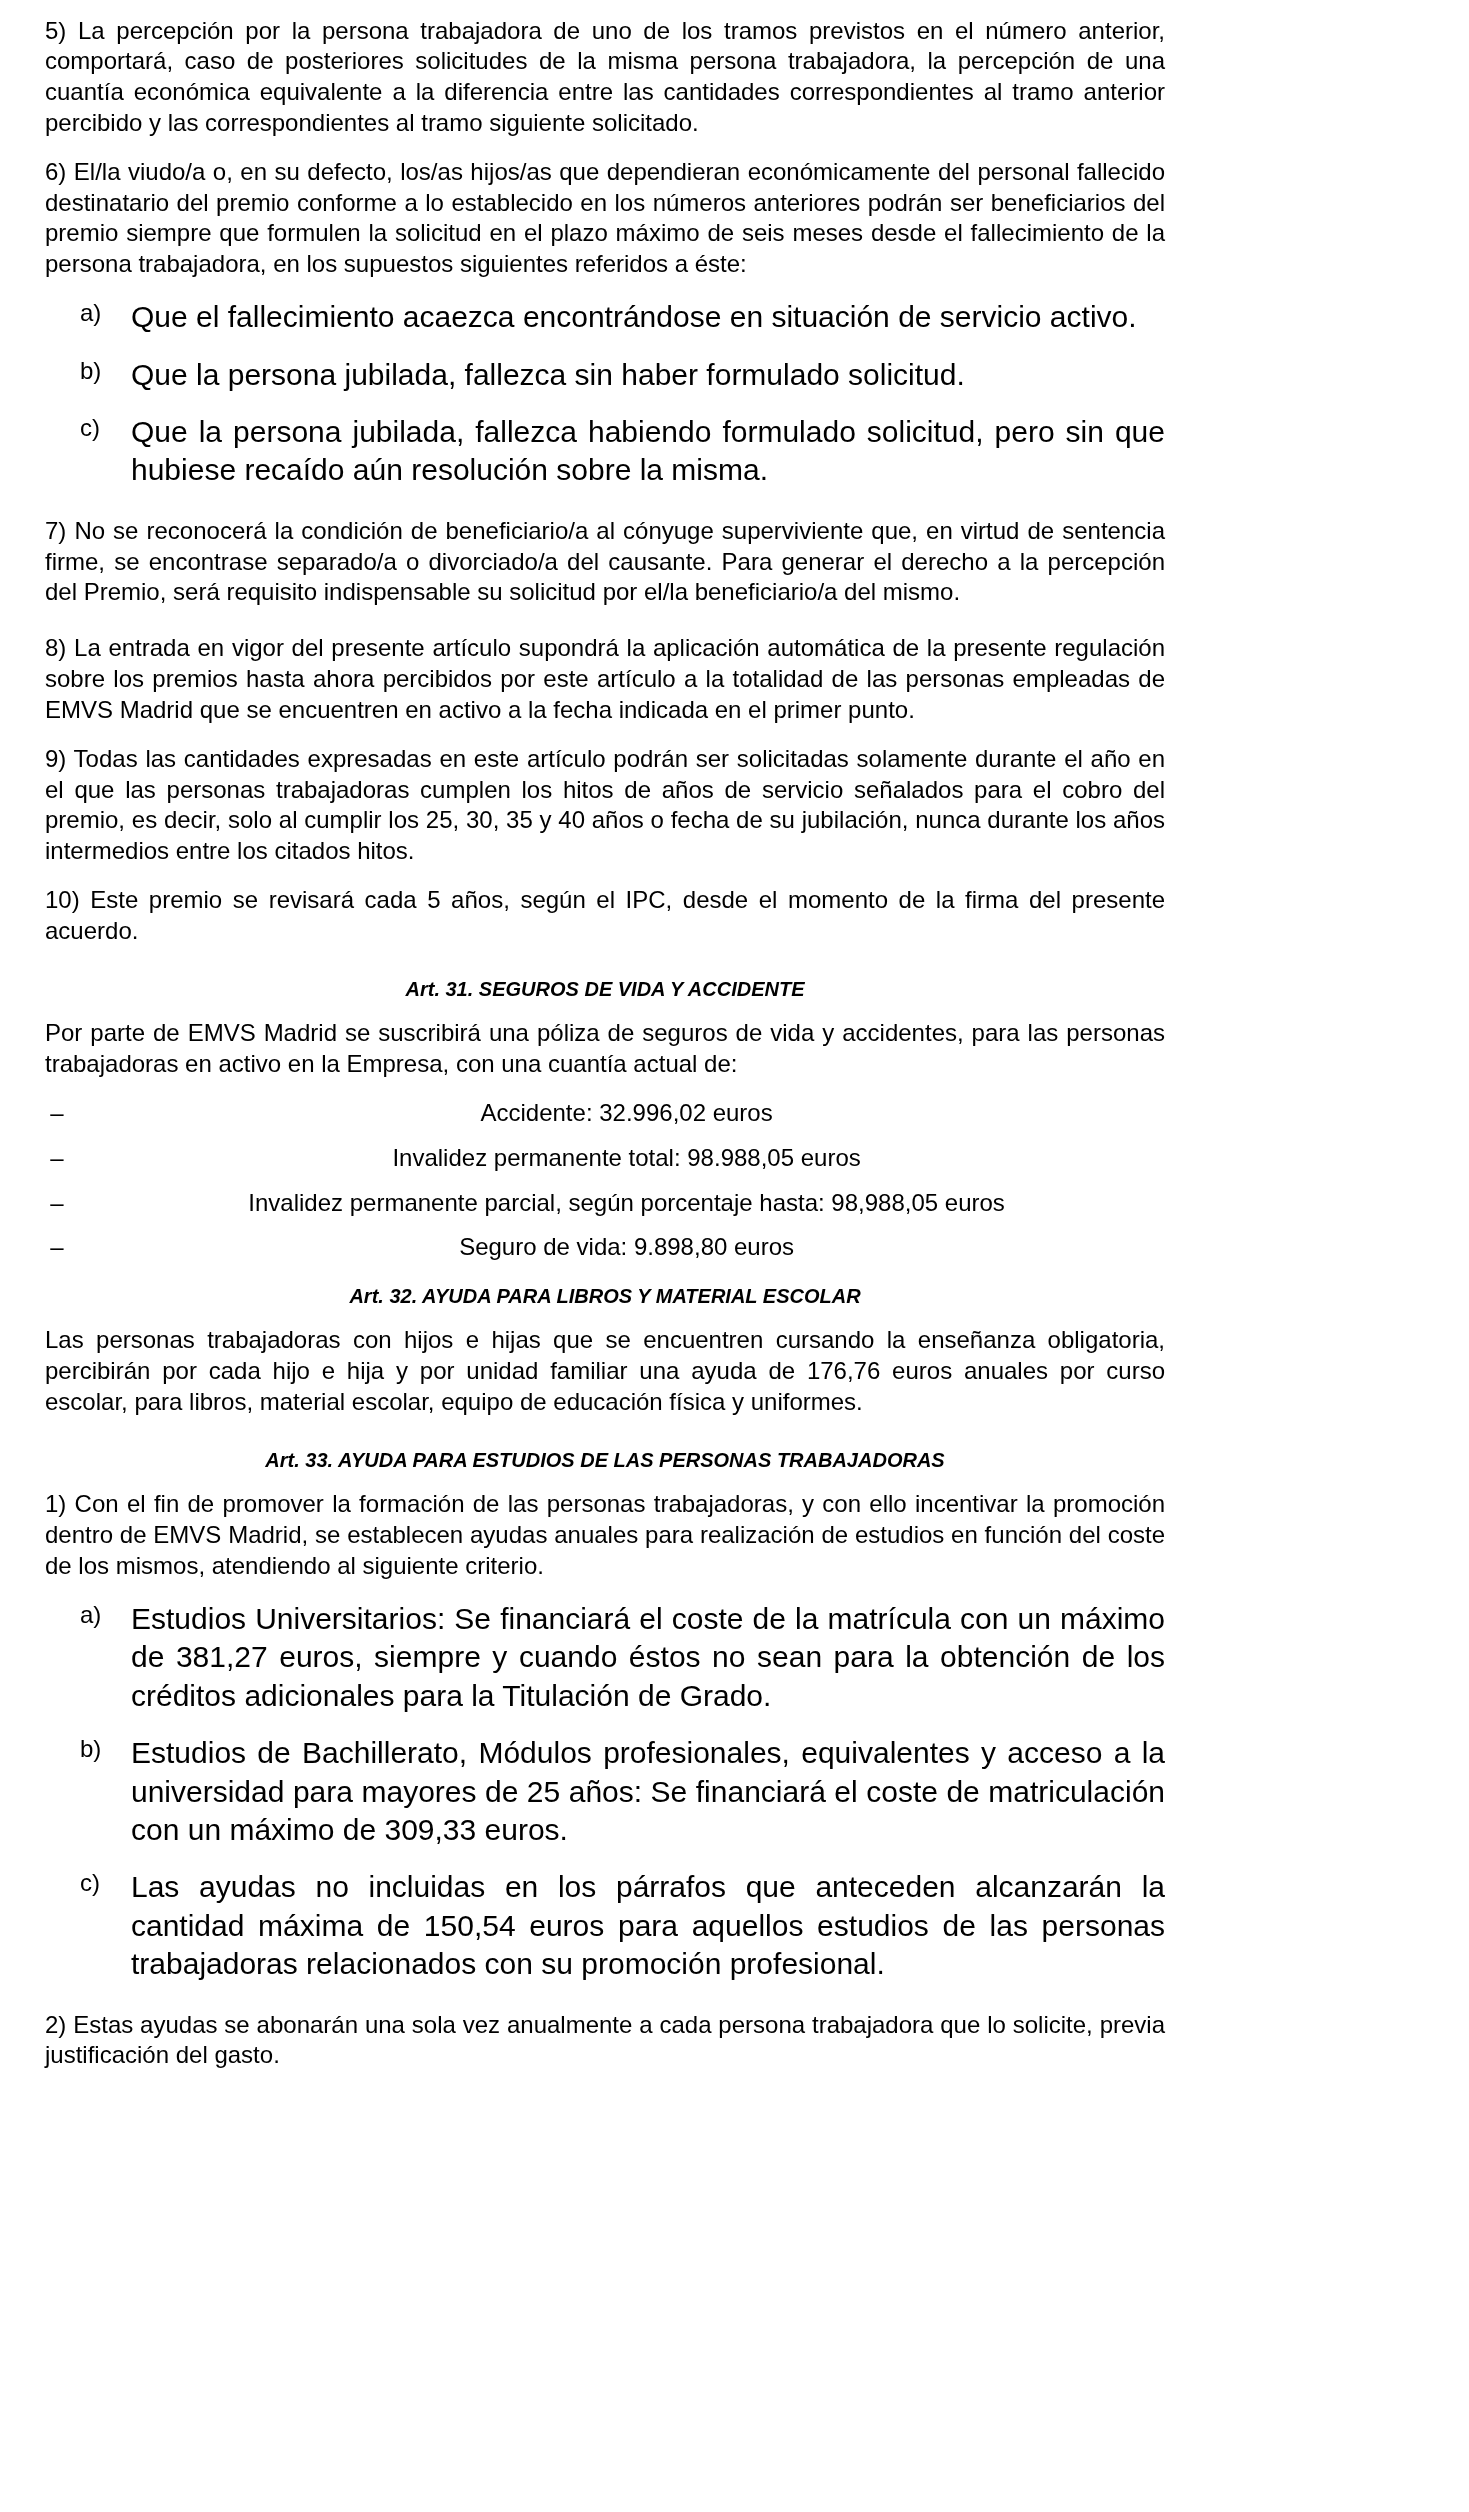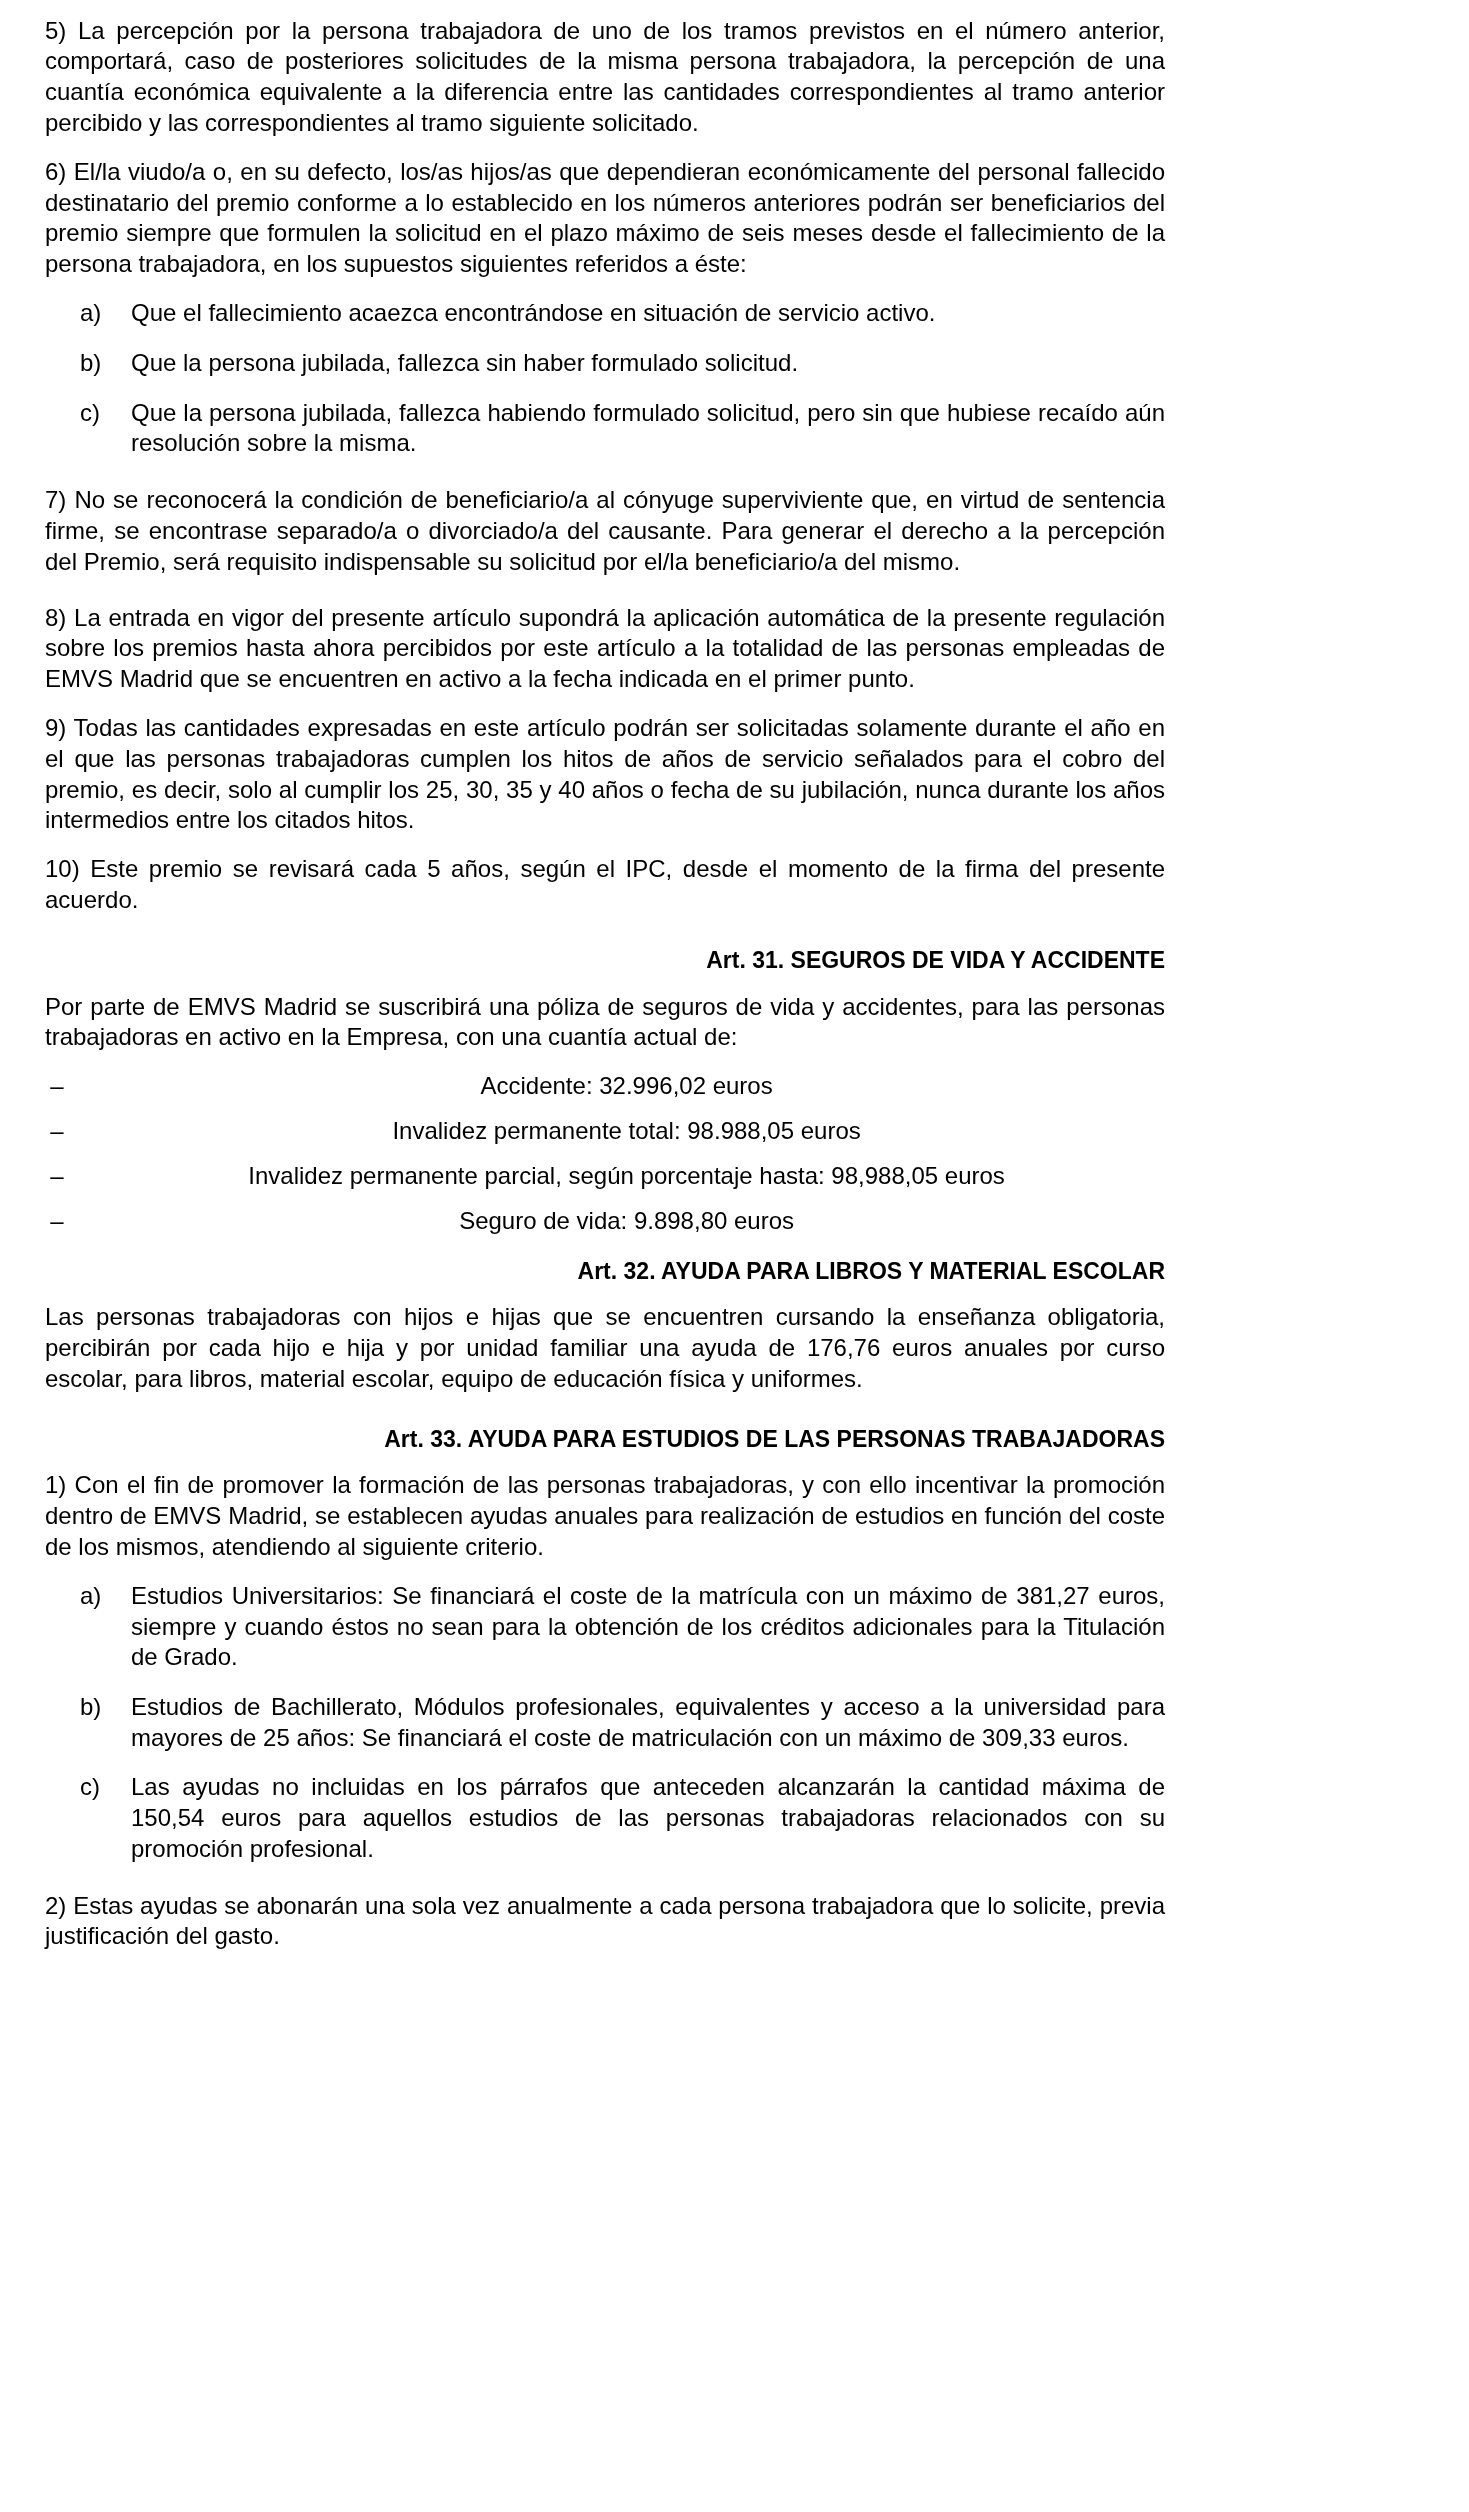--- a/index.html
+++ b/index.html
@@ -22,41 +22,42 @@
     margin: 0;
     font-size: 24px;
     line-height: 1.28;
     text-align: justify;
     text-justify: inter-word;
   }
   .para {
     margin-bottom: 18.4px;
   }
   .heading {
-    font-size: 23px;
+    font-size: 20px;
     font-weight: bold;
     line-height: 1.28;
     margin: 0 0 15.7px 0;
-    text-align: right;
+    text-align: center;
+    font-style: italic;
   }
   
   .sub-item {
     display: flex;
     margin-bottom: 19px;
     padding-left: 35px;
   }
   .sub-item .marker {
     width: 51px;
     flex: 0 0 51px;
     font-size: 24px;
     line-height: 1.28;
   }
   .sub-item .body {
     flex: 1 1 auto;
-    font-size: 24px;
+    font-size: 30px;
     line-height: 1.28;
     text-align: justify;
   }
   
   .dash-item {
     display: flex;
     margin-bottom: 14px;
     padding-left: 5.2px;
   }
   .dash-item .marker {

